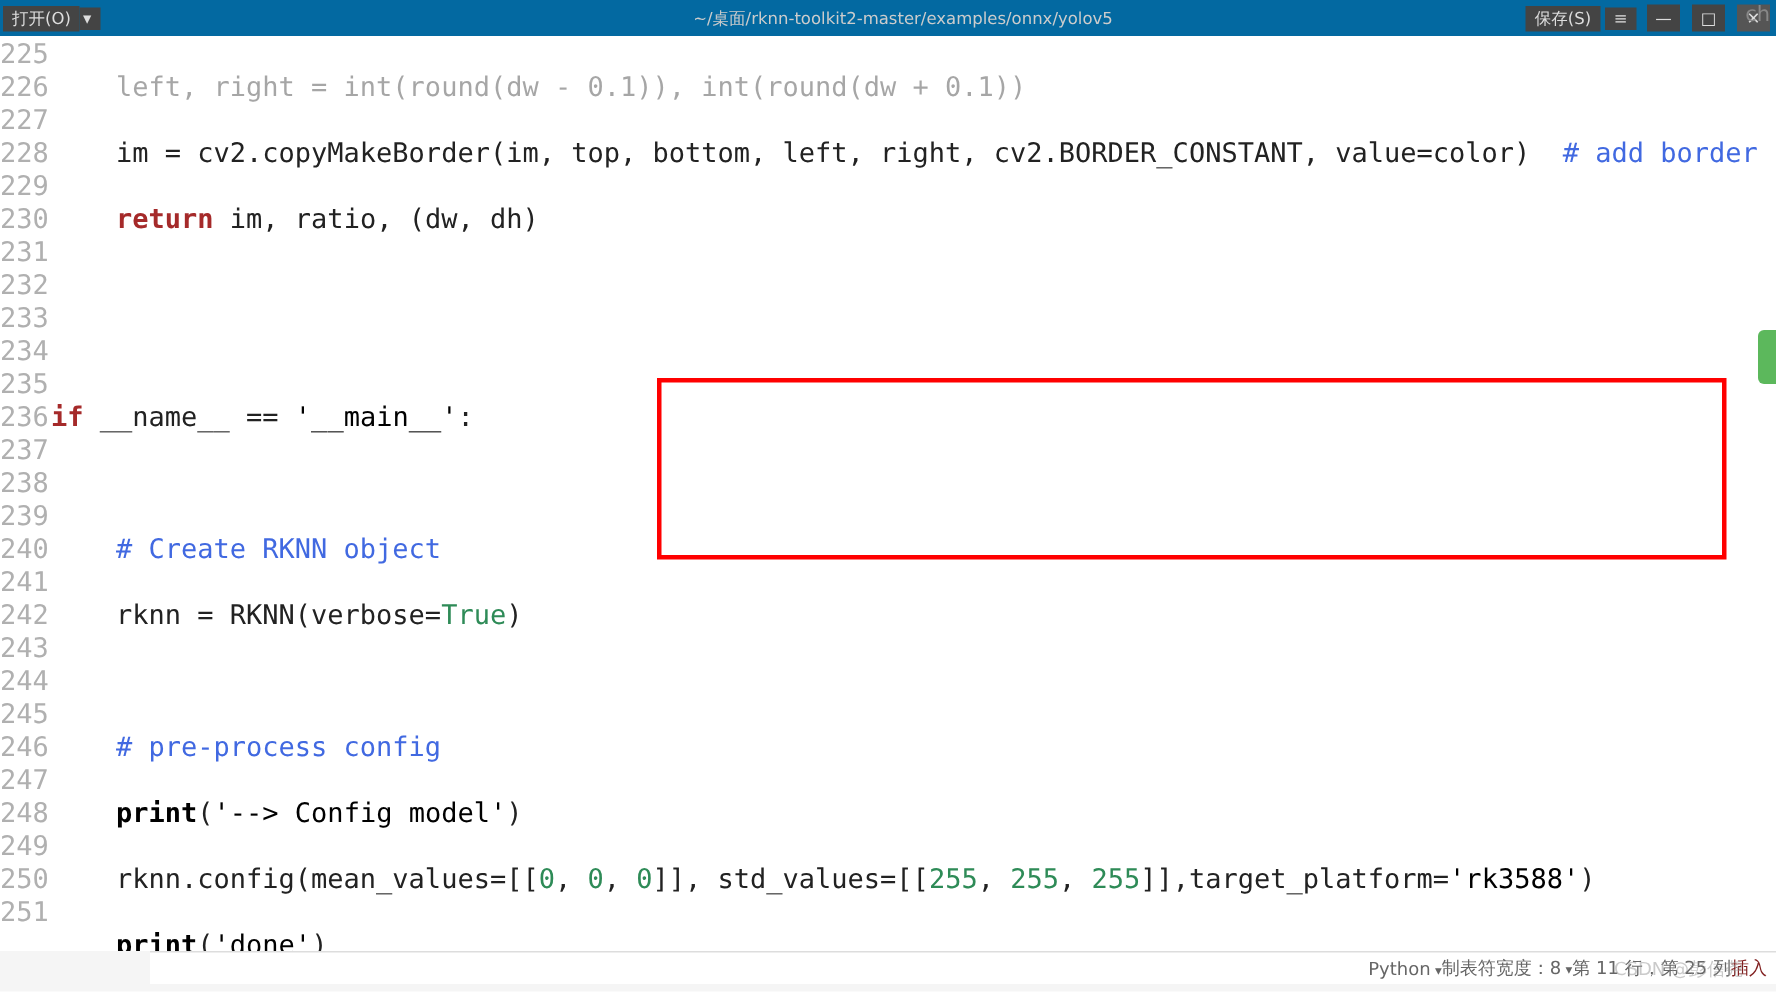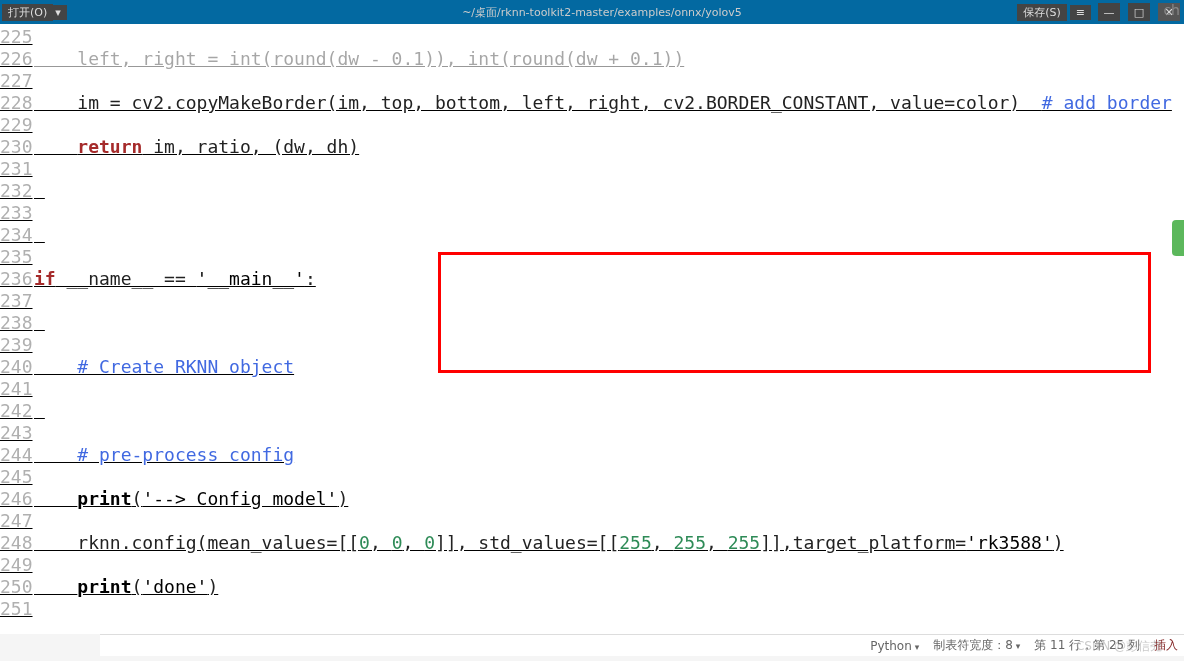--- a/index.html
+++ b/index.html
@@ -7,35 +7,35 @@
 .titlebar { height: 24px; background: #0369a1; color: #ddd; display: flex; align-items: center; font-size: 11px; position: relative; }
 .titlebar .btn { background: #444; color: #ddd; padding: 1px 6px; margin-left: 2px; font-size: 11px; display: flex; align-items: center; gap: 2px; }
 .titlebar .dd { width: 14px; text-align: center; background: #444; margin-left: 0; padding: 1px 2px; }
 .titlebar .path { position: absolute; left: 0; right: 0; text-align: center; color: #ccc; pointer-events: none; padding-left: 20px; }
 .titlebar .right { margin-left: auto; display: flex; align-items: center; gap: 1px; text-align: right; }
 .titlebar .winctl { display: flex; gap: 8px; margin-left: 6px; margin-right: 4px; }
 .titlebar .winctl .w { width: 22px; height: 18px; background: #444; color: #ddd; display: flex; align-items: center; justify-content: center; font-size: 11px; }
 .titlebar .winctl .close { background: #555; }
 .ch { position: absolute; right: 4px; top: 2px; color: #888; font-size: 14px; z-index: 10; }
 
-.editor { position: relative; height: 610px; background: #fff; display: flex; font-family: "DejaVu Sans Mono","Consolas",monospace; font-size: 18px; line-height: 22px; text-decoration: underline; }
+.editor { position: relative; height: 610px; background: #fff; display: flex; font-family: "DejaVu Sans Mono","Consolas",monospace; font-size: 18px; line-height: 22px; }
 .gutter { width: 34px; text-align: right; color: #b0b0b0; padding-top: 2px; user-select: none; }
 .gutter div { padding-right: 2px; }
 .code { flex: 1; padding-top: 2px; white-space: pre; color: #222; position: relative; overflow: hidden; }
 
 .kw { color: #a52a2a; font-weight: bold; } 
 .fn { color: #000; font-weight: bold; }     
 .num { color: #2e8b57; }
 .cmt { color: #4169e1; }
 .str { color: #000000; }
 .kwval { color: #2e8b57; }
 
 .selbox { position: absolute; border: 3px solid #f00; background: transparent; pointer-events: none; top: 228px; left: 404px; width: 713px; height: 121px; z-index: 5;}
 
-.statusbar { position: absolute; bottom: 5px; left: 100px; right: 0; height: 22px; border-top: 1px solid #ddd; background: #fff; display: flex; align-items: center; justify-content: flex-end; font-size: 12px; color: #666; padding-right: 6px; gap: 14px; }
+.statusbar { position: absolute; bottom: 5px; left: 100px; right: 0; height: 22px; border-top: 1px solid #ddd; background: #fff; display: flex; align-items: center; justify-content: flex-end; font-size: 12px; color: #666; padding-right: 6px; }
 .statusbar .lang::after { content: " ▾"; font-size: 9px; }
 .statusbar .tab::after { content: " ▾"; font-size: 9px; }
 .statusbar .ins { color: #7f1d1d; }
 .watermark { position: absolute; bottom: 6px; right: 22px; color: rgba(150,150,150,.5); font-size: 12px; z-index: 20; }
 
 .green-strip { position: absolute; right: 0; top: 220px; width: 12px; height: 36px; background: #5cb85c; border-radius: 4px 0 0 4px; z-index: 8;}
 </style>
 </head>
 <body>
 
@@ -87,20 +87,21 @@
   </div>
   <div class="code">
 <div style="opacity:.4"><span>    left, right = int(round(dw - 0.1)), int(round(dw + 0.1))</span></div>
 <div><span>    im = cv2.copyMakeBorder(im, top, bottom, left, right, cv2.BORDER_CONSTANT, value=color)  </span><span class="cmt"># add border</span></div>
 <div>    <span class="kw">return</span><span> im, ratio, (dw, dh)</span></div>
 <div> </div>
 <div> </div>
 <div><span class="kw">if</span><span> __name__ == </span><span class="str">'__main__'</span><span>:</span></div>
 <div> </div>
 <div><span class="cmt">    # Create RKNN object</span></div>
+<div><span>    rknn = RKNN(verbose=</span><span class="kwval">True</span><span>)</span></div>
 <div> </div>
 <div><span class="cmt">    # pre-process config</span></div>
 <div>    <span class="fn">print</span>(<span class="str">'--&gt; Config model'</span>)</div>
 <div><span>    rknn.config(mean_values=[[</span><span class="num">0</span>, <span class="num">0</span>, <span class="num">0</span><span>]], std_values=[[</span><span class="num">255</span>, <span class="num">255</span>, <span class="num">255</span><span>]],target_platform=</span><span class="str">'rk3588'</span><span>)</span></div>
 <div>    <span class="fn">print</span>(<span class="str">'done'</span>)</div>
 
 
 
 
 

